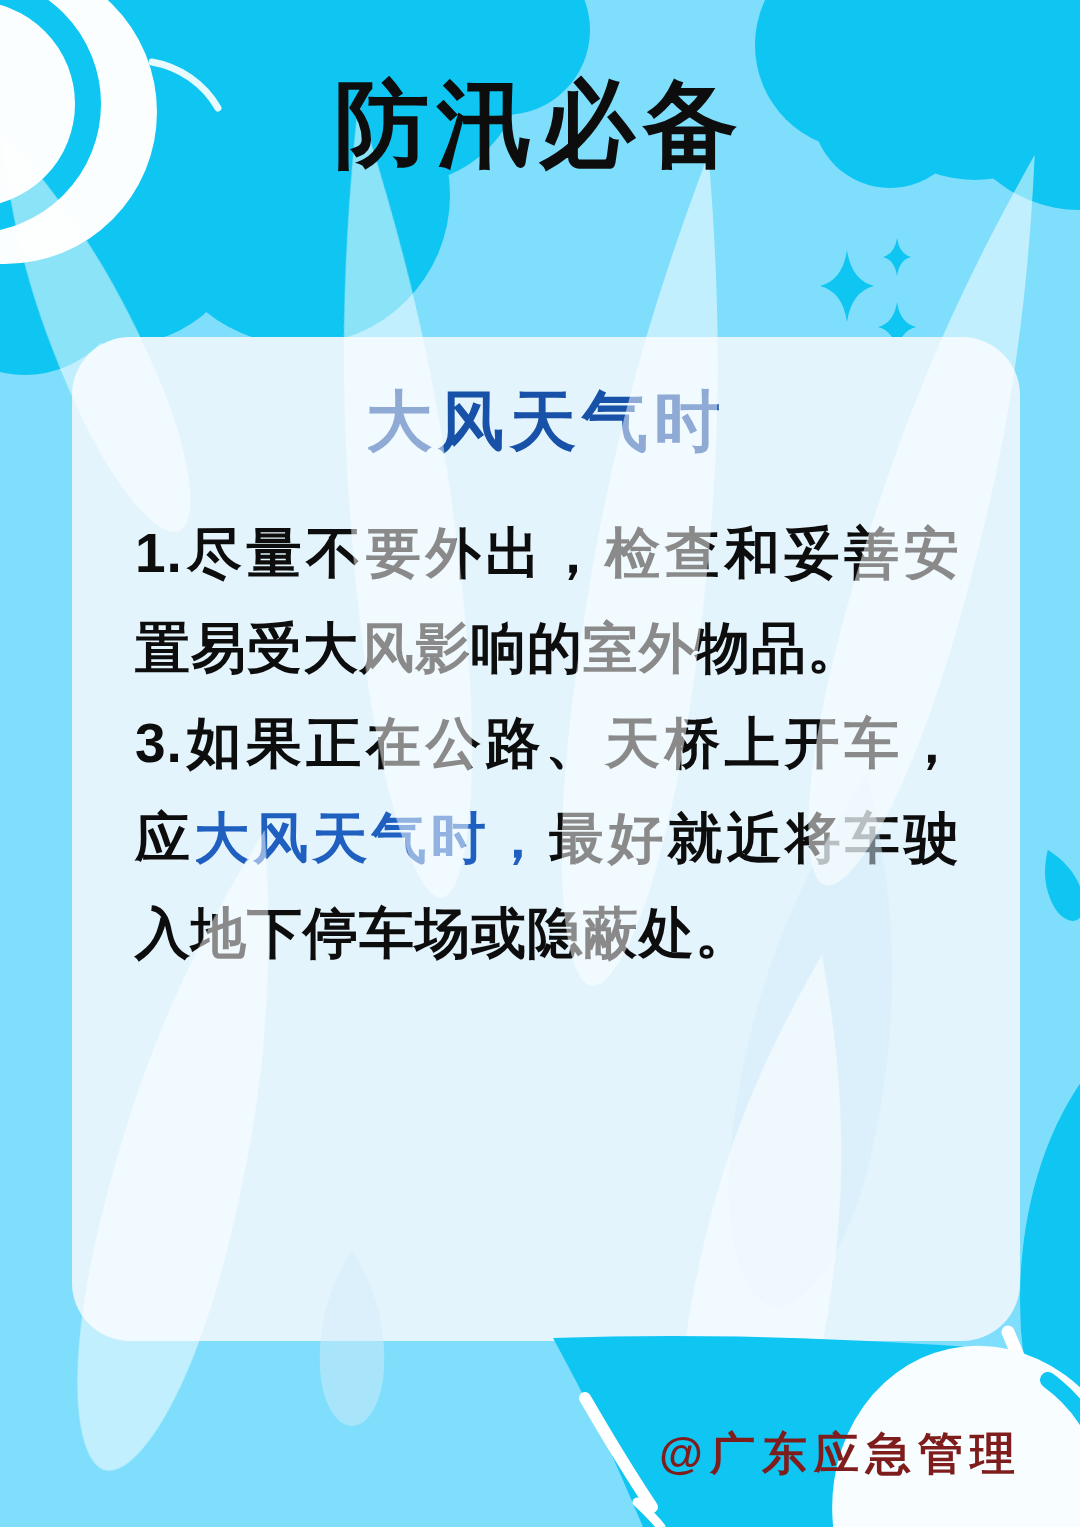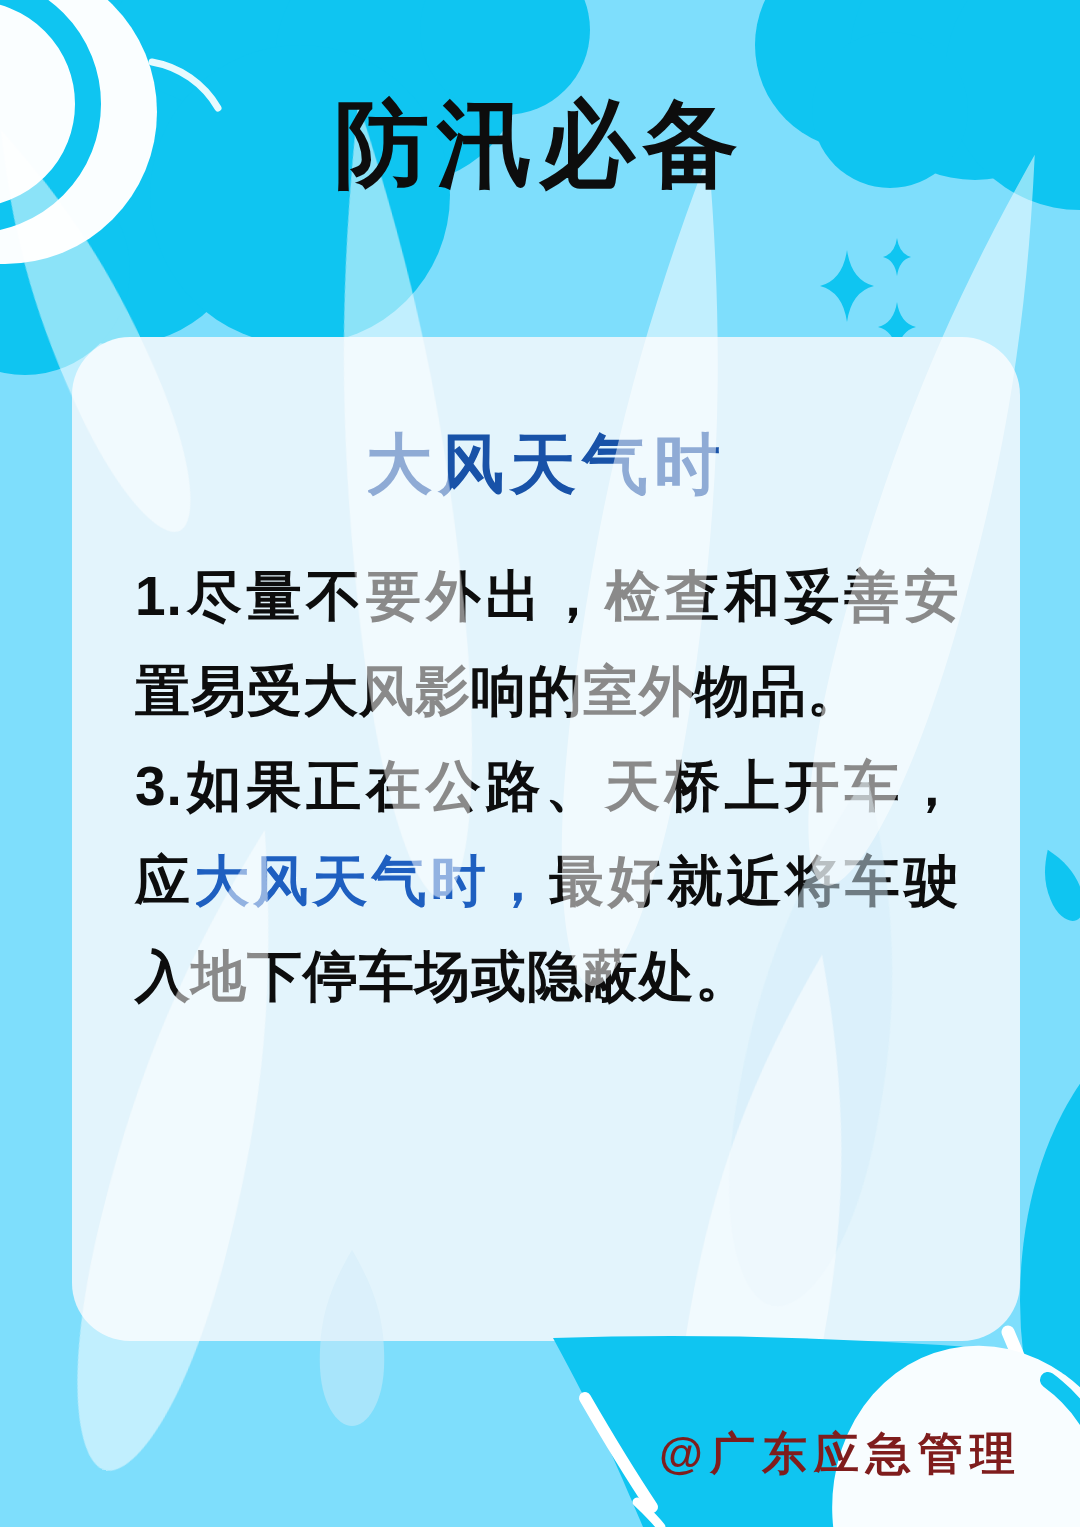--- a/index.html
+++ b/index.html
@@ -5,33 +5,33 @@
   :root{
     --bg:#7EDEFC; --cloud:#0FC5F1; --card:#E3F4FC; --heading:#1852A8;
     --hl:#1E5FC0; --ink:#0D0D0D; --petal:#FFFFFF; --bubble:#FAFEFF;
     --egg:#F8FDFF; --dropfaint:#D2EDFA;
   }
   *{margin:0;padding:0;box-sizing:border-box;}
   html,body{width:1080px;height:1527px;overflow:hidden;}
   body{font-family:"Liberation Sans","DejaVu Sans",sans-serif;background:var(--bg);}
   .stage{position:relative;width:1080px;height:1527px;overflow:hidden;}
   .layer{position:absolute;left:0;top:0;width:1080px;height:1527px;pointer-events:none;}
-  .z0{z-index:0;} .z1{z-index:1;} .z2{z-index:2;} .z3{z-index:3;margin-top:20px;}
+  .z0{z-index:0;} .z1{z-index:1;} .z2{z-index:2;} .z3{z-index:3;}
 
   .poster-title{
     position:absolute;left:0;top:70px;width:1080px;text-align:center;
     font-weight:900;font-size:95px;line-height:108px;letter-spacing:8px;
     color:var(--ink);
   }
   .card{
     position:absolute;left:72px;top:337px;width:948px;height:1004px;
     background:var(--card);border-radius:58px;
   }
   .card-heading{
-    padding-top:88px;text-align:center;
+    padding-top:45px;text-align:center;
     font-weight:900;font-size:66px;line-height:78px;letter-spacing:6px;
     color:var(--heading);
   }
   .card-items{margin:46px 60px 0 63px;}
   .item{
     font-weight:700;font-size:55px;line-height:95px;letter-spacing:1px;
     color:var(--ink);text-align:justify;text-justify:inter-character;
   }
   .seg-black{color:var(--ink);}
   .seg-blue{color:var(--hl);}

